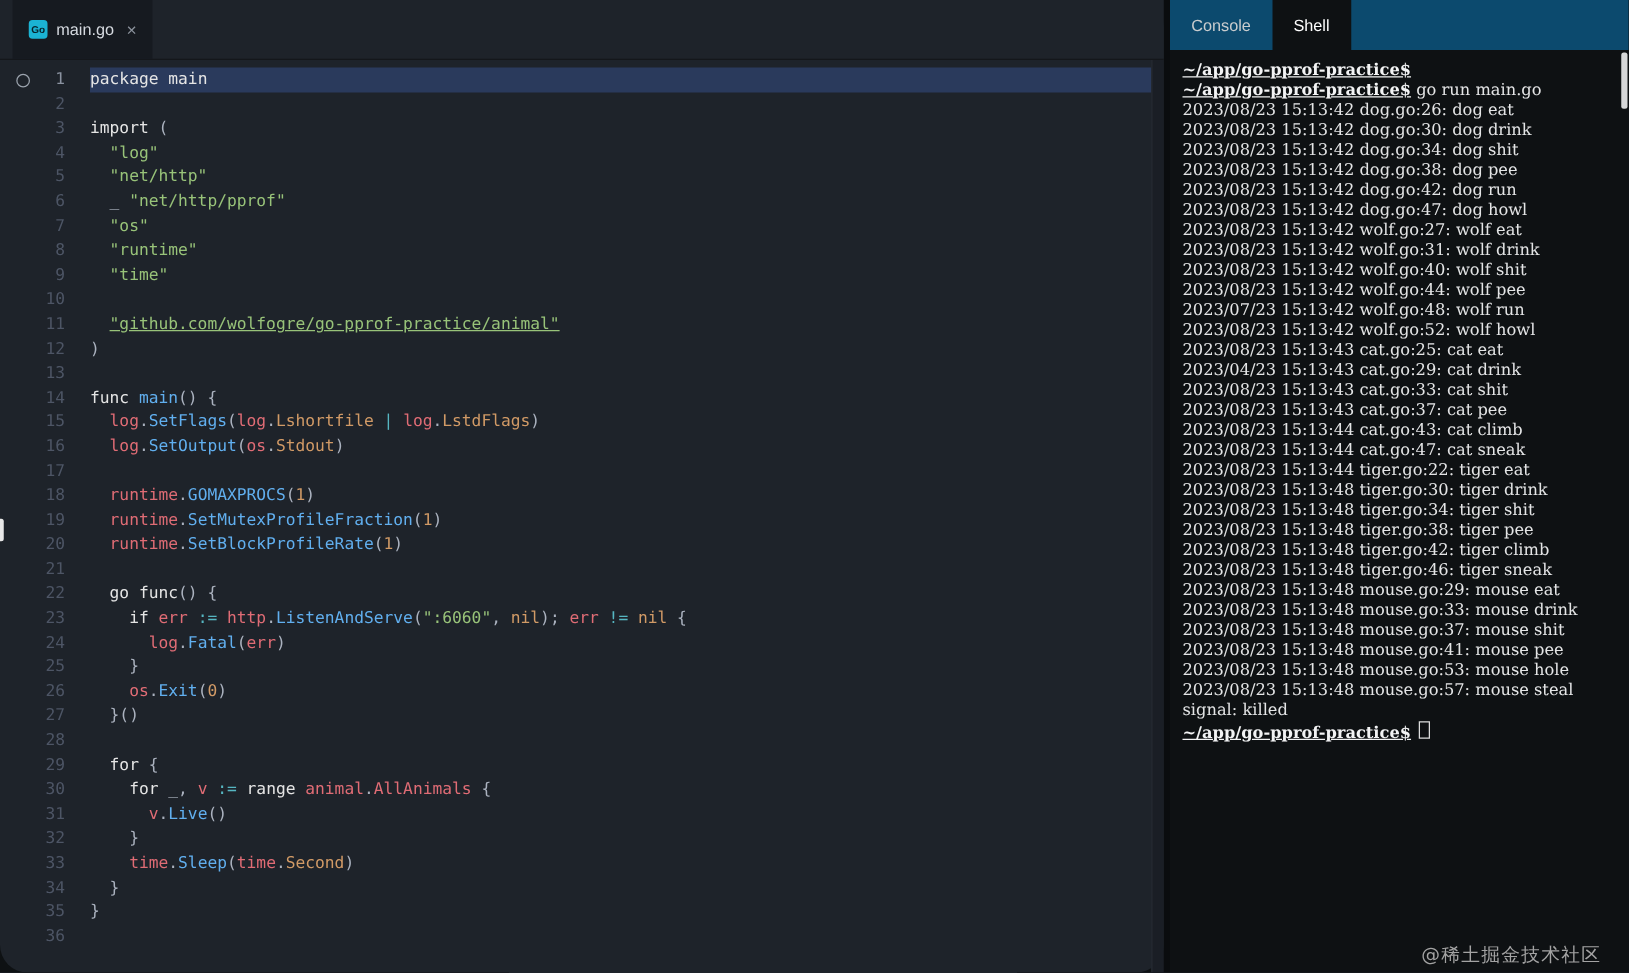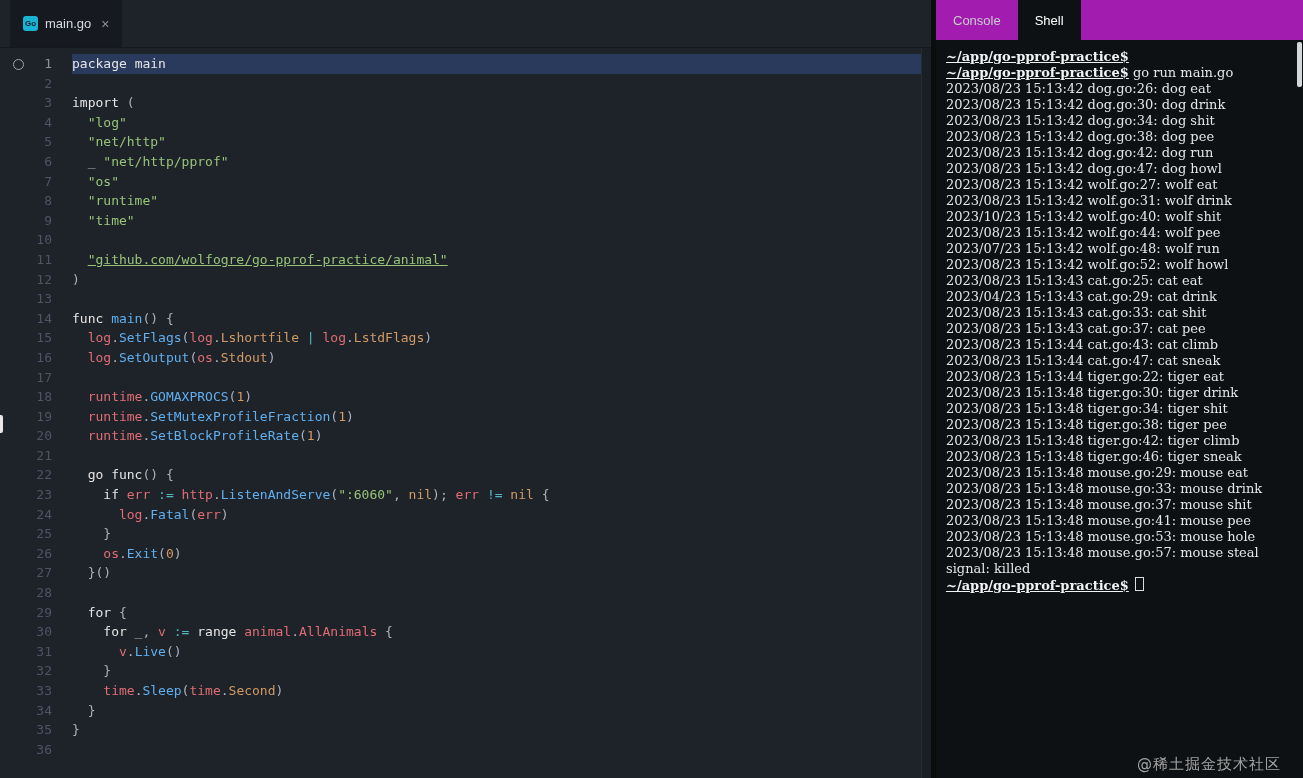--- a/index.html
+++ b/index.html
@@ -1,21 +1,21 @@
 <!DOCTYPE html>
 <html><head>
 <meta charset="utf-8">
 <style>
   html,body{margin:0;padding:0;}
   body{
     width:1303px;height:778px;overflow:hidden;background:#0e1113;
     display:flex;font-family:"DejaVu Sans Mono",monospace;
   }
   
-  .editor-pane{width:931px;height:778px;background:#1e232a;position:relative;flex:none;}
+  .editor-pane{width:931px;height:778px;background:#1e232a;position:relative;flex:none;border-radius:22px;}
   .tabbar{height:47px;background:#1e232a;display:flex;align-items:stretch;padding-left:10px;
     border-bottom:1px solid #14171b;}
   .tab{background:#161a20;display:flex;align-items:center;gap:7px;padding:0 13px;
     font-family:"Liberation Sans",sans-serif;font-size:13px;color:#d6dae0;cursor:pointer;}
   .goicon{width:15px;height:15px;border-radius:3px;background:#1bb3d3;color:#06232b;
     font-family:"Liberation Sans",sans-serif;font-size:8px;font-weight:bold;
     display:flex;align-items:center;justify-content:center;flex:none;}
   .tabclose{color:#8b929c;font-size:14px;line-height:14px;margin-left:3px;}
   .editor-code{position:absolute;top:48px;left:0;right:9px;bottom:0;padding-top:6px;
     font-size:13px;line-height:19.6px;overflow:hidden;}
@@ -32,21 +32,21 @@
   .tk-id{color:#e06c75}.tk-fn{color:#61afef}.tk-num{color:#d19a66}.tk-op{color:#56b6c2}
   .editor-scrollbar{position:absolute;top:48px;right:0;bottom:0;width:9px;background:#1a1e25;
     border-left:1px solid #262b33;}
   .resize-ind{position:absolute;left:0;top:415px;width:3px;height:18px;background:#e8e8e8;
     border-radius:0 2px 2px 0;z-index:5;}
   
   .divider{width:5px;height:778px;background:#0a0c0e;flex:none;cursor:col-resize;}
   
   .terminal-pane{flex:1;height:778px;background:#0e1113;position:relative;display:flex;
     flex-direction:column;}
-  .term-header{height:40px;background:#a21caf;display:flex;align-items:stretch;flex:none;}
+  .term-header{height:40px;background:#0c4a6e;display:flex;align-items:stretch;flex:none;}
   .term-tab{padding:0 17px;display:flex;align-items:center;color:#c9ccce;
     font-family:"Liberation Sans",sans-serif;font-size:13px;cursor:pointer;}
   .term-tab.active{background:#0e1113;color:#ffffff;}
   .term-body{flex:1;padding:9px 4px 0 10px;font-family:"DejaVu Serif",serif;font-size:13px;
     line-height:16px;color:#e4e5e6;overflow:hidden;position:relative;}
   .tline{height:16px;white-space:pre;}
   .ppath{font-weight:bold;text-decoration:underline;color:#f2f3f4;}
   .cursor{display:inline-block;width:7px;height:12px;border:1px solid #dcdddd;
     margin-left:6px;vertical-align:-1px;}
   .term-scroll-thumb{position:absolute;right:1px;top:42px;width:5px;height:45px;
@@ -118,21 +118,21 @@
       <div class="tline"><span class="ppath">~/app/go-pprof-practice$</span></div>
       <div class="tline"><span class="ppath">~/app/go-pprof-practice$</span><span> go run main.go</span></div>
       <div class="tline">2023/08/23 15:13:42 dog.go:26: dog eat</div>
       <div class="tline">2023/08/23 15:13:42 dog.go:30: dog drink</div>
       <div class="tline">2023/08/23 15:13:42 dog.go:34: dog shit</div>
       <div class="tline">2023/08/23 15:13:42 dog.go:38: dog pee</div>
       <div class="tline">2023/08/23 15:13:42 dog.go:42: dog run</div>
       <div class="tline">2023/08/23 15:13:42 dog.go:47: dog howl</div>
       <div class="tline">2023/08/23 15:13:42 wolf.go:27: wolf eat</div>
       <div class="tline">2023/08/23 15:13:42 wolf.go:31: wolf drink</div>
-      <div class="tline">2023/10/23 15:13:42 wolf.go:40: wolf shit</div>
+      <div class="tline">2023/08/23 15:13:42 wolf.go:40: wolf shit</div>
       <div class="tline">2023/08/23 15:13:42 wolf.go:44: wolf pee</div>
       <div class="tline">2023/07/23 15:13:42 wolf.go:48: wolf run</div>
       <div class="tline">2023/08/23 15:13:42 wolf.go:52: wolf howl</div>
       <div class="tline">2023/08/23 15:13:43 cat.go:25: cat eat</div>
       <div class="tline">2023/04/23 15:13:43 cat.go:29: cat drink</div>
       <div class="tline">2023/08/23 15:13:43 cat.go:33: cat shit</div>
       <div class="tline">2023/08/23 15:13:43 cat.go:37: cat pee</div>
       <div class="tline">2023/08/23 15:13:44 cat.go:43: cat climb</div>
       <div class="tline">2023/08/23 15:13:44 cat.go:47: cat sneak</div>
       <div class="tline">2023/08/23 15:13:44 tiger.go:22: tiger eat</div>

